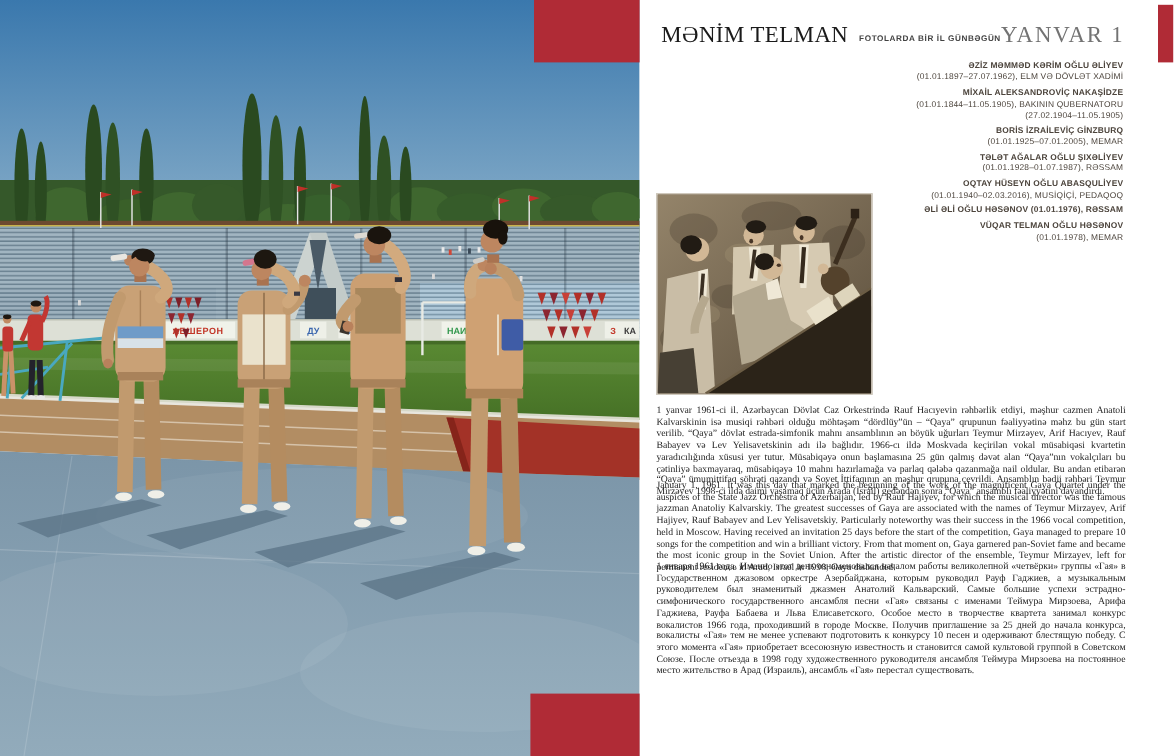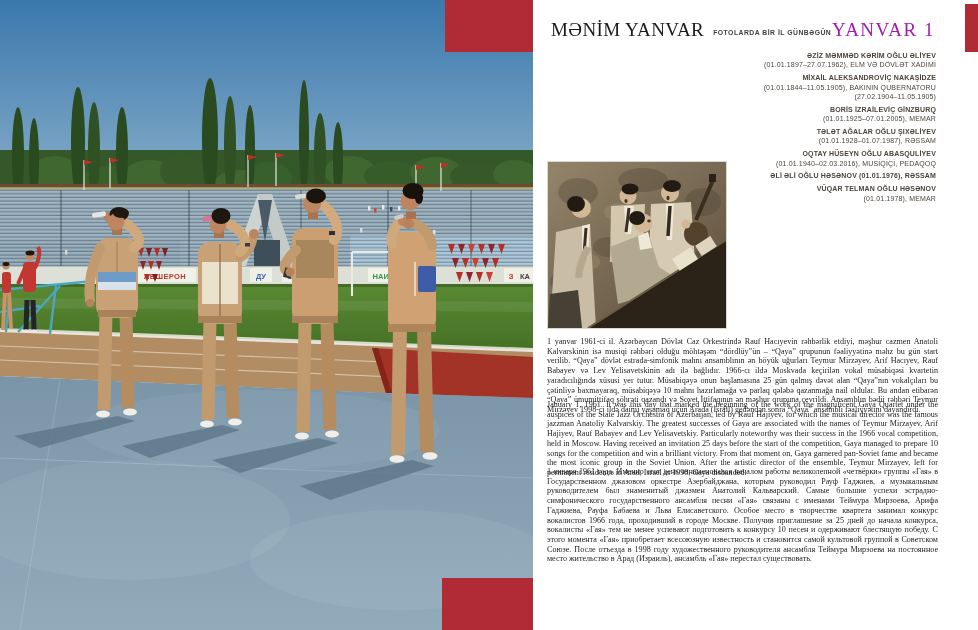--- a/index.html
+++ b/index.html
@@ -10,21 +10,21 @@
   .photo-main svg{display:block;}
   .tab{position:absolute;background:#b02b36;}
   .tab-photo-top{left:445px;top:0;width:88px;height:52px;}
   .tab-photo-bottom{left:442px;top:578px;width:91px;height:52px;}
   .tab-right-edge{left:965px;top:4px;width:13px;height:48px;}
   
   .rp-header{position:absolute;left:551px;top:19px;right:43px;display:flex;align-items:baseline;}
   .rp-title{font-size:19px;letter-spacing:.4px;color:#1a1a1a;font-weight:400;white-space:nowrap;}
   .rp-subtitle{font-family:"Liberation Sans","DejaVu Sans",sans-serif;font-size:6.8px;font-weight:700;
                letter-spacing:.5px;color:#414141;margin-left:9px;position:relative;top:-1px;white-space:nowrap;}
-  .rp-date{font-size:19px;letter-spacing:1.5px;color:#a21caf;margin-left:auto;white-space:nowrap;}
+  .rp-date{font-size:19px;letter-spacing:1.5px;color:#737373;margin-left:auto;white-space:nowrap;}
   .names{position:absolute;right:42px;top:51px;text-align:right;
          font-family:"Liberation Sans","DejaVu Sans",sans-serif;
          font-size:7px;line-height:9.4px;letter-spacing:.15px;color:#4c443c;}
   .names .entry{margin-bottom:3.4px;}
   .names .nm{font-weight:700;}
   .inset-photo{position:absolute;left:547px;top:161px;width:178px;height:166px;
                border:1px solid #dcd8ce;background:#847previous458;box-sizing:content-box;}
   .inset-photo svg{display:block;}
   .para{position:absolute;left:547px;width:391px;font-size:8.1px;line-height:9.7px;color:#1c1c1c;
         text-align:justify;margin:0;}
@@ -330,21 +330,21 @@
         <ellipse cx="419" cy="198" rx="4" ry="6" fill="#18120c"></ellipse>
       </g>
     </svg>
   </div>
 
   <div class="tab tab-photo-top"></div>
   <div class="tab tab-photo-bottom"></div>
   <div class="tab tab-right-edge"></div>
 
   <div class="rp-header">
-    <span class="rp-title">MƏNİM YANVAR</span>
+    <span class="rp-title">MƏNİM TELMAN</span>
     <span class="rp-subtitle">FOTOLARDA BİR İL GÜNBƏGÜN</span>
     <span class="rp-date">YANVAR 1</span>
   </div>
 
   <div class="names">
     <div class="entry">
       <div class="nm">ƏZİZ MƏMMƏD KƏRİM OĞLU ƏLİYEV</div>
       <div>(01.01.1897–27.07.1962), ELM VƏ DÖVLƏT XADİMİ</div>
     </div>
     <div class="entry">

